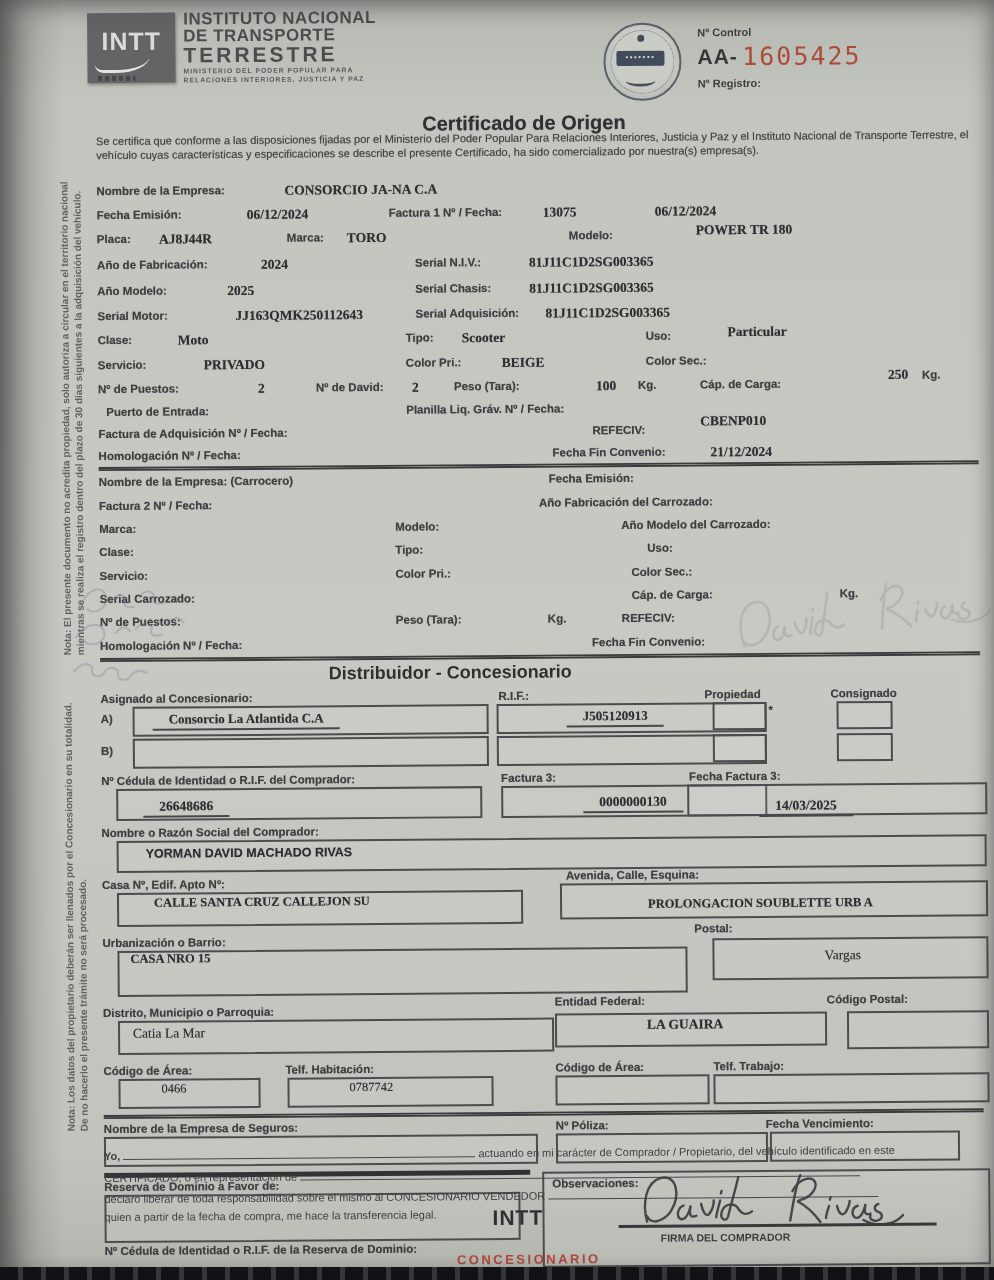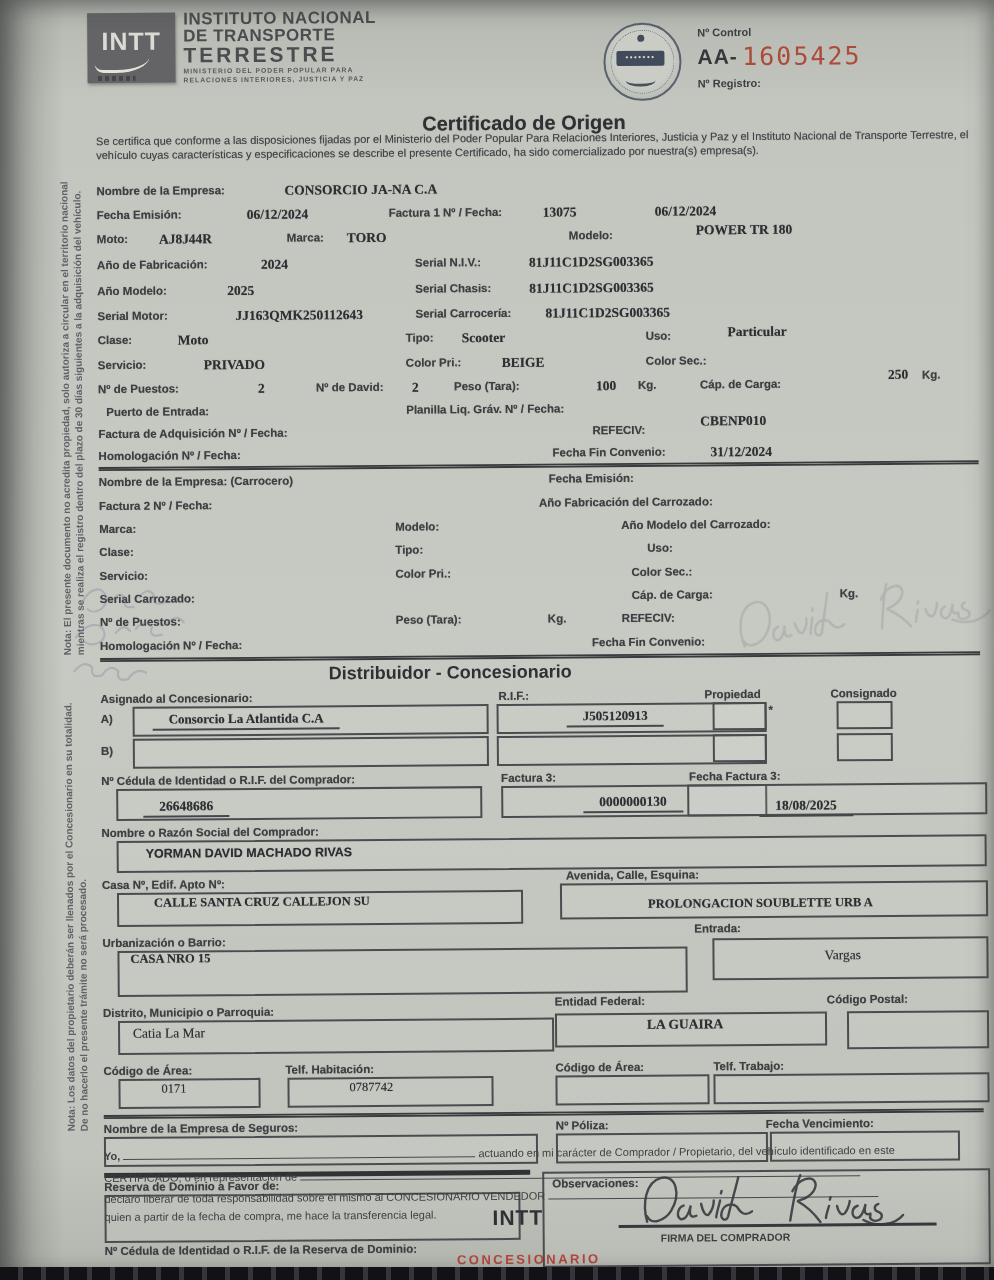--- a/index.html
+++ b/index.html
@@ -111,21 +111,21 @@
       </div>
       <div class="r" style="top:206px">
         <span class="l" style="left:0">Fecha Emisión:</span>
         <span class="v" style="left:150px">06/12/2024</span>
         <span class="l" style="left:292px">Factura 1 Nº / Fecha:</span>
         <span class="v" style="left:446px">13075</span>
         <span class="v" style="left:558px">06/12/2024</span>
       </div>
 
       <div class="r" style="top:230px">
-        <span class="l" style="left:0">Moto:</span>
+        <span class="l" style="left:0">Placa:</span>
         <span class="v" style="left:62px">AJ8J44R</span>
         <span class="l" style="left:190px">Marca:</span>
         <span class="v" style="left:250px">TORO</span>
         <span class="l" style="left:472px">Modelo:</span>
         <span class="v" style="left:599px;top:-6px">POWER TR 180</span>
       </div>
       <div class="r" style="top:256px">
         <span class="l" style="left:0">Año de Fabricación:</span>
         <span class="v" style="left:164px">2024</span>
         <span class="l" style="left:318px">Serial N.I.V.:</span>
@@ -133,21 +133,21 @@
       </div>
       <div class="r" style="top:282px">
         <span class="l" style="left:0">Año Modelo:</span>
         <span class="v" style="left:130px">2025</span>
         <span class="l" style="left:318px">Serial Chasis:</span>
         <span class="v" style="left:432px">81J11C1D2SG003365</span>
       </div>
       <div class="r" style="top:307px">
         <span class="l" style="left:0">Serial Motor:</span>
         <span class="v" style="left:138px">JJ163QMK250112643</span>
-        <span class="l" style="left:318px">Serial Carrocería:</span>
+        <span class="l" style="left:318px">Serial Adquisición:</span>
         <span class="v" style="left:448px">81J11C1D2SG003365</span>
       </div>
       <div class="r" style="top:331px">
         <span class="l" style="left:0">Clase:</span>
         <span class="v" style="left:80px">Moto</span>
         <span class="l" style="left:308px">Tipo:</span>
         <span class="v" style="left:364px">Scooter</span>
         <span class="l" style="left:548px">Uso:</span>
         <span class="v" style="left:630px;top:-5px">Particular</span>
       </div>
@@ -175,21 +175,21 @@
         <span class="l" style="left:308px">Planilla Liq. Gráv. Nº / Fecha:</span>
       </div>
       <div class="r" style="top:425px">
         <span class="l" style="left:0">Factura de Adquisición Nº / Fecha:</span>
         <span class="l" style="left:494px">REFECIV:</span>
         <span class="v" style="left:602px;top:-10px">CBENP010</span>
       </div>
       <div class="r" style="top:447px">
         <span class="l" style="left:0">Homologación Nº / Fecha:</span>
         <span class="l" style="left:454px">Fecha Fin Convenio:</span>
-        <span class="v" style="left:612px">31/12/2024</span>
+        <span class="v" style="left:612px">21/12/2024</span>
       </div>
       <div class="hr" style="top:464px"></div>
 
       <div class="r" style="top:473px">
         <span class="l" style="left:0">Nombre de la Empresa: (Carrocero)</span>
         <span class="l" style="left:450px">Fecha Emisión:</span>
       </div>
       <div class="r" style="top:497px">
         <span class="l" style="left:0">Factura 2 Nº / Fecha:</span>
         <span class="l" style="left:440px">Año Fabricación del Carrozado:</span>
@@ -254,42 +254,42 @@
         <span class="l" style="left:0">Nº Cédula de Identidad o R.I.F. del Comprador:</span>
         <span class="l" style="left:400px">Factura 3:</span>
         <span class="l" style="left:588px">Fecha Factura 3:</span>
       </div>
       <div class="r" style="top:786px;height:36px">
         <div class="box" style="left:15px;top:0;width:362px;height:28px"></div>
         <span class="v u" style="left:42px;top:10px">26648686</span>
         <div class="box" style="left:400px;top:0;width:262px;height:28px"></div>
         <span class="v u" style="left:482px;top:9px">0000000130</span>
         <div class="box" style="left:586px;top:0;width:296px;height:28px"></div>
-        <span class="v u" style="left:658px;top:14px">18/08/2025</span>
+        <span class="v u" style="left:658px;top:14px">14/03/2025</span>
       </div>
       <div class="r" style="top:824px">
         <span class="l" style="left:0">Nombre o Razón Social del Comprador:</span>
       </div>
       <div class="r" style="top:838px;height:34px">
         <div class="box" style="left:15px;top:0;width:866px;height:28px"></div>
         <span class="v vs" style="left:44px;top:6px;font-weight:700">YORMAN DAVID MACHADO RIVAS</span>
       </div>
       <div class="r" style="top:876px">
         <span class="l" style="left:0">Casa Nº, Edif. Apto Nº:</span>
         <span class="l" style="left:464px;top:-6px">Avenida, Calle, Esquina:</span>
       </div>
       <div class="r" style="top:890px;height:36px">
         <div class="box" style="left:15px;top:0;width:402px;height:30px"></div>
         <span class="v" style="left:52px;top:3px;font-size:12.5px">CALLE SANTA CRUZ CALLEJON SU</span>
         <div class="box" style="left:458px;top:-6px;width:424px;height:32px"></div>
         <span class="v" style="left:546px;top:8px;font-size:12.5px">PROLONGACION SOUBLETTE URB A</span>
       </div>
       <div class="r" style="top:930px">
         <span class="l" style="left:0;top:4px">Urbanización o Barrio:</span>
-        <span class="l" style="left:592px;top:-6px">Entrada:</span>
+        <span class="l" style="left:592px;top:-6px">Postal:</span>
       </div>
       <div class="r" style="top:948px;height:48px">
         <div class="box" style="left:15px;top:0;width:566px;height:42px"></div>
         <span class="v" style="left:28px;top:1px;font-size:12.5px">CASA NRO 15</span>
         <div class="box" style="left:610px;top:-8px;width:272px;height:38px"></div>
         <span class="v vr" style="left:722px;top:2px">Vargas</span>
       </div>
       <div class="r" style="top:1000px">
         <span class="l" style="left:0;top:4px">Distrito, Municipio o Parroquia:</span>
         <span class="l" style="left:452px;top:-4px">Entidad Federal:</span>
@@ -303,21 +303,21 @@
         <div class="box" style="left:744px;top:-4px;width:138px;height:34px"></div>
       </div>
       <div class="r" style="top:1062px">
         <span class="l" style="left:0">Código de Área:</span>
         <span class="l" style="left:182px">Telf. Habitación:</span>
         <span class="l" style="left:452px">Código de Área:</span>
         <span class="l" style="left:610px">Telf. Trabajo:</span>
       </div>
       <div class="r" style="top:1076px;height:32px">
         <div class="box" style="left:15px;top:0;width:138px;height:26px"></div>
-        <span class="v vr" style="left:58px;top:3px;font-size:12.5px">0171</span>
+        <span class="v vr" style="left:58px;top:3px;font-size:12.5px">0466</span>
         <div class="box" style="left:184px;top:0;width:202px;height:26px"></div>
         <span class="v vr" style="left:246px;top:3px;font-size:12.5px">0787742</span>
         <div class="box" style="left:452px;top:0;width:150px;height:26px"></div>
         <div class="box" style="left:610px;top:0;width:272px;height:26px"></div>
       </div>
       <div class="hr" style="top:1112px"></div>
 
       <div class="r" style="top:1120px">
         <span class="l" style="left:0">Nombre de la Empresa de Seguros:</span>
         <span class="l" style="left:452px">Nº Póliza:</span>

